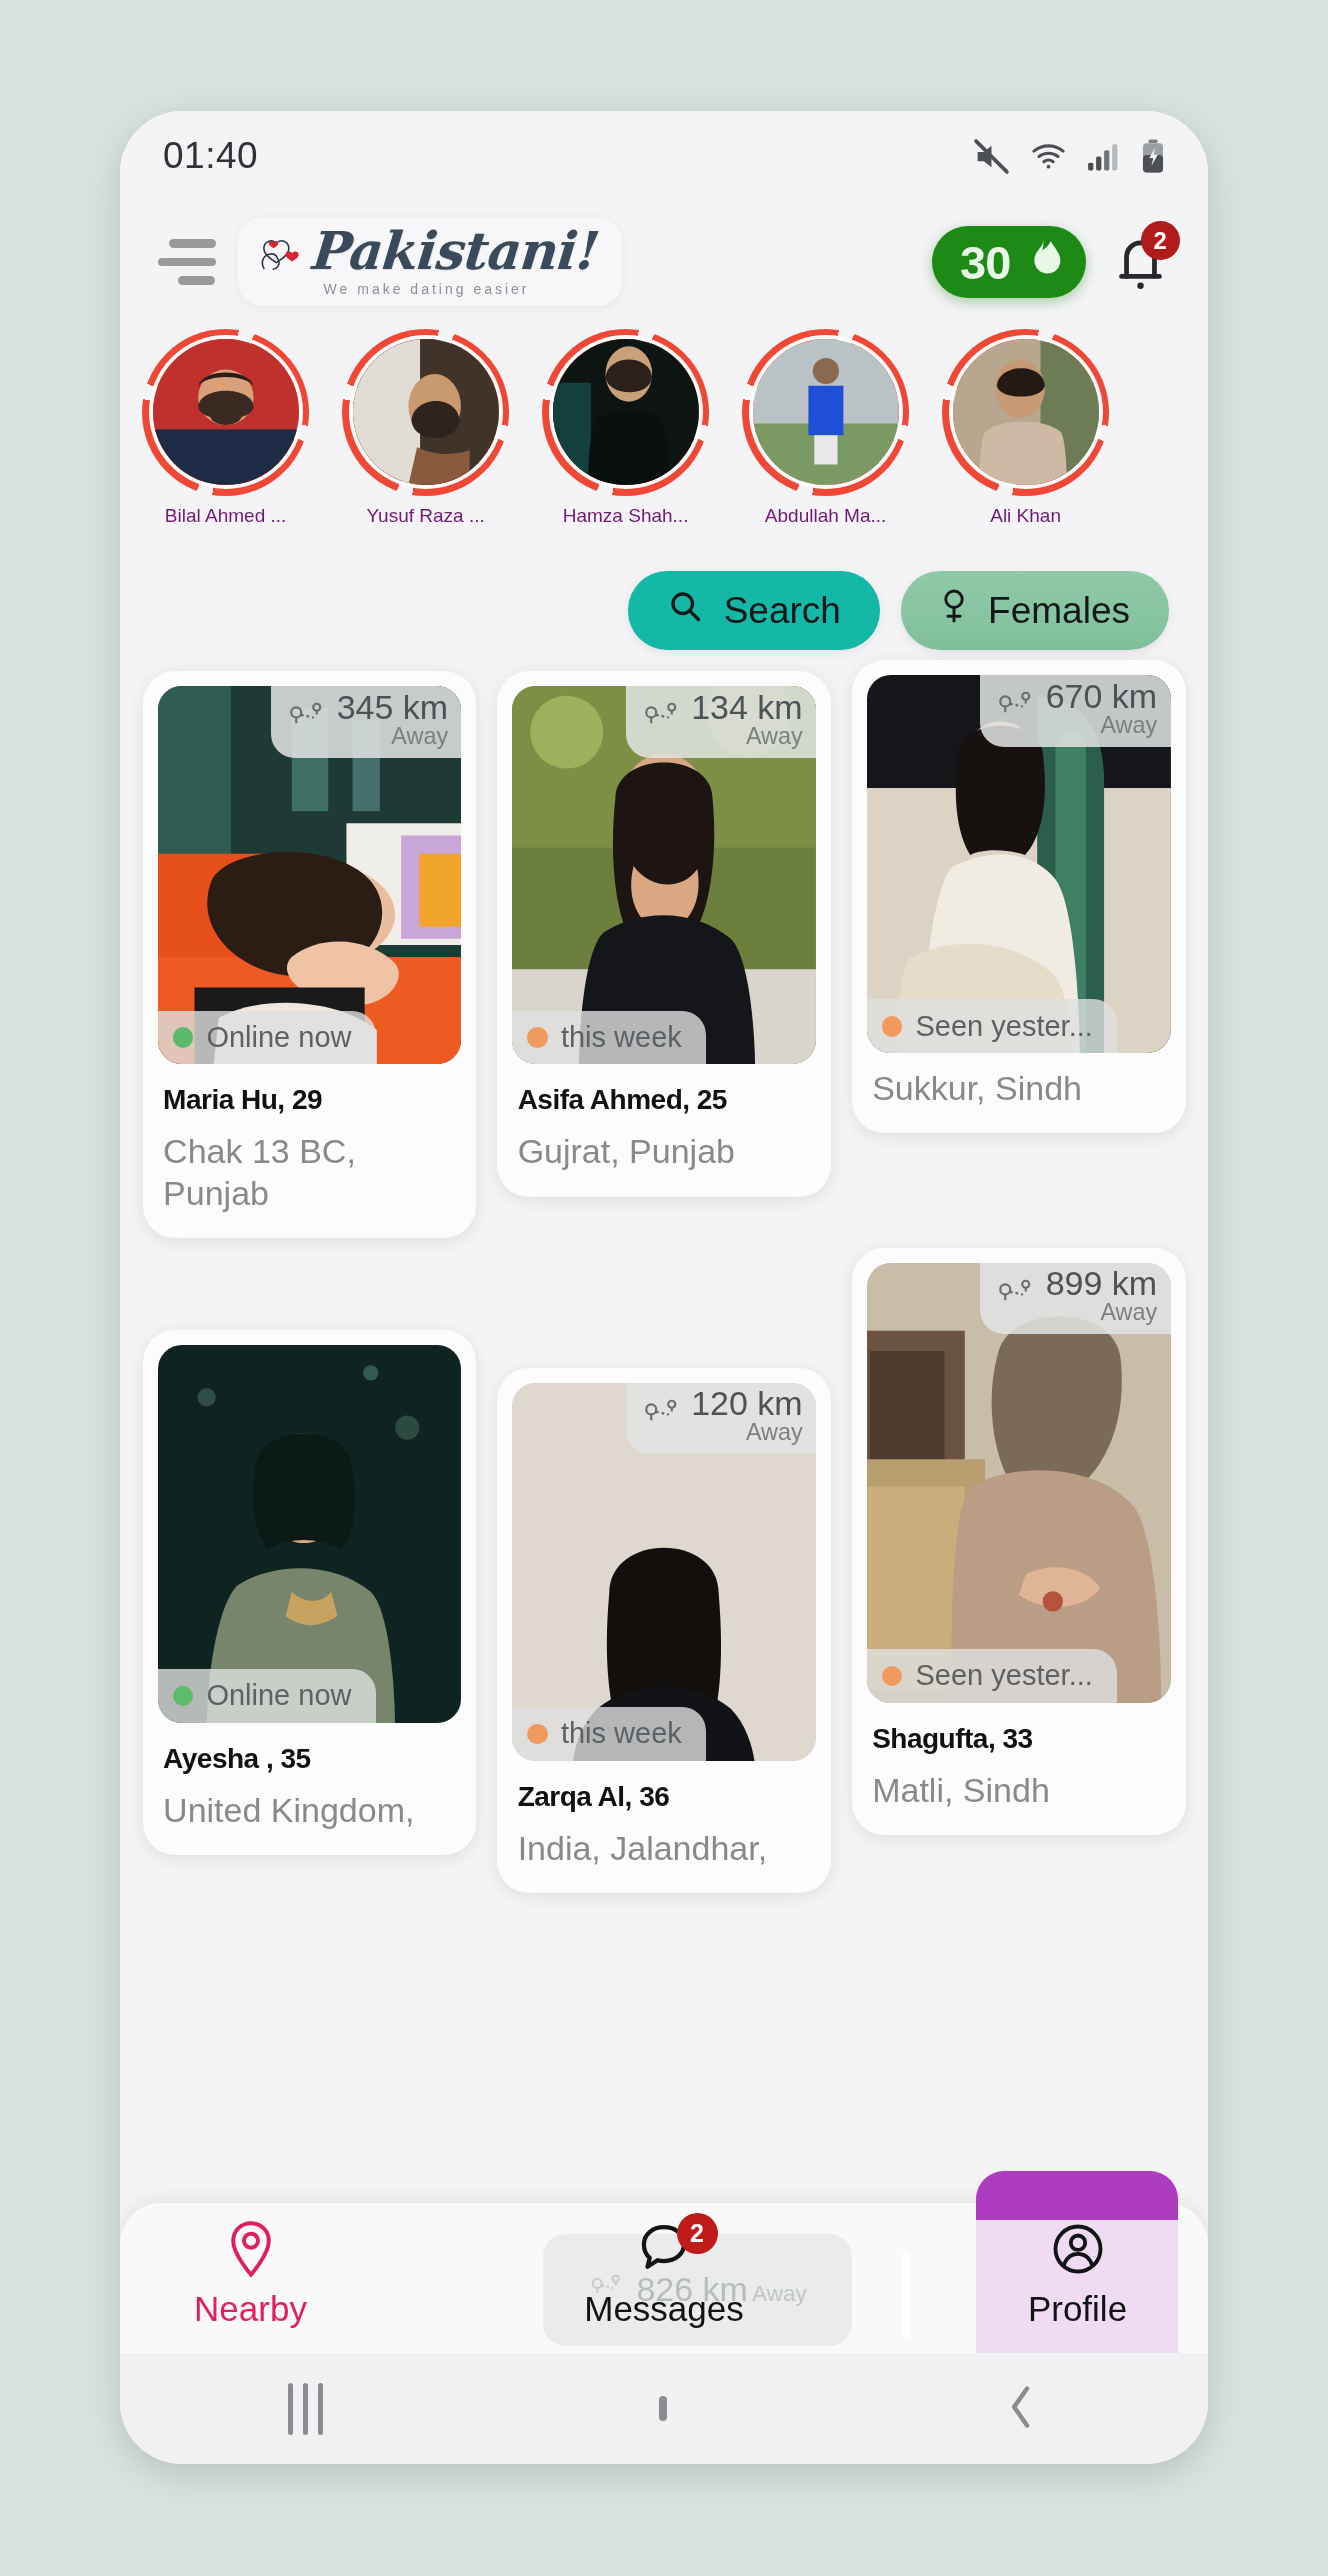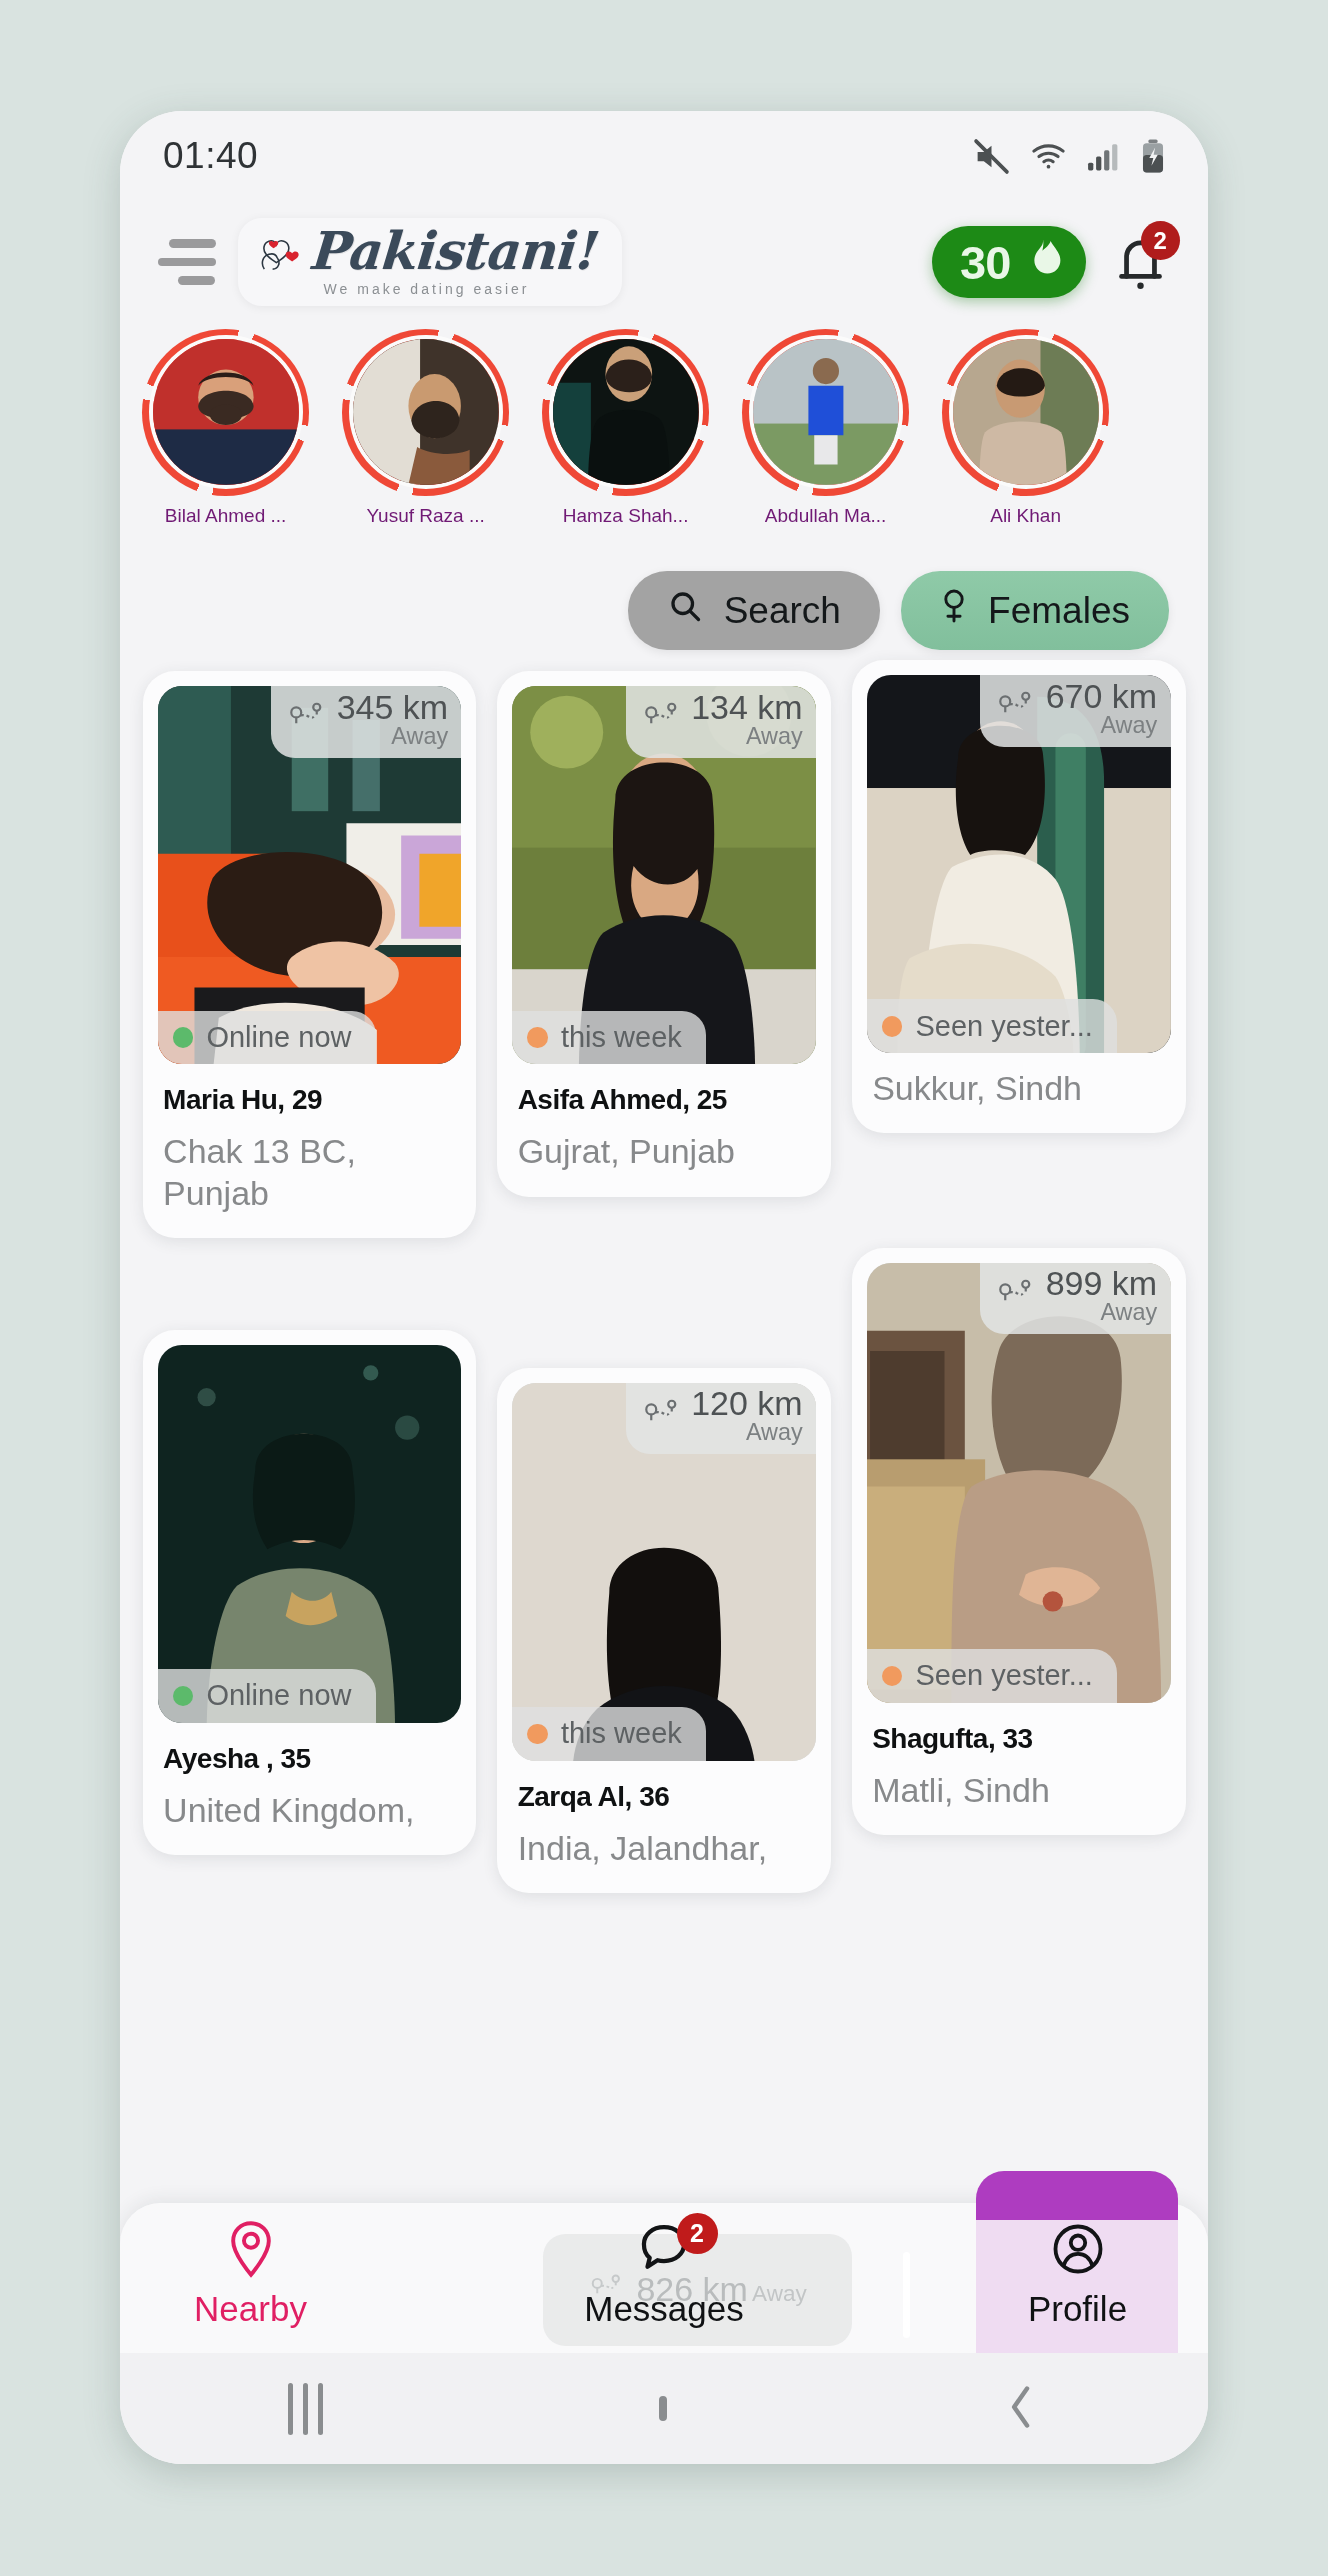--- a/index.html
+++ b/index.html
@@ -117,21 +117,21 @@
   }
 
   
   .filters { display: flex; justify-content: flex-end; gap: 20.6px; padding: 37px 39px 0 0; }
   .pill {
     display: flex; align-items: center; gap: 20.6px;
     height: 79px; border-radius: 39px; padding: 0 39px;
     font-size: 37px; color: #14181a; cursor: pointer;
     box-shadow: 0 2.8px 9.4px rgba(0,0,0,.08);
   }
-  .pill.search { background: #a3a3a3; }
+  .pill.search { background: #14b8a6; }
   .pill.females { background: linear-gradient(180deg,#8fcaa8,#81bf9c); }
 
   
   .grid { padding: 20.6px 22.5px 0 22.5px; }
   .row { display: flex; gap: 20.6px; align-items: flex-start; }
   .row.two { margin-top: 22.5px; }
   .card {
     flex: 1 1 0; min-width: 0;
     background: #fcfcfd;
     border-radius: 32px;

